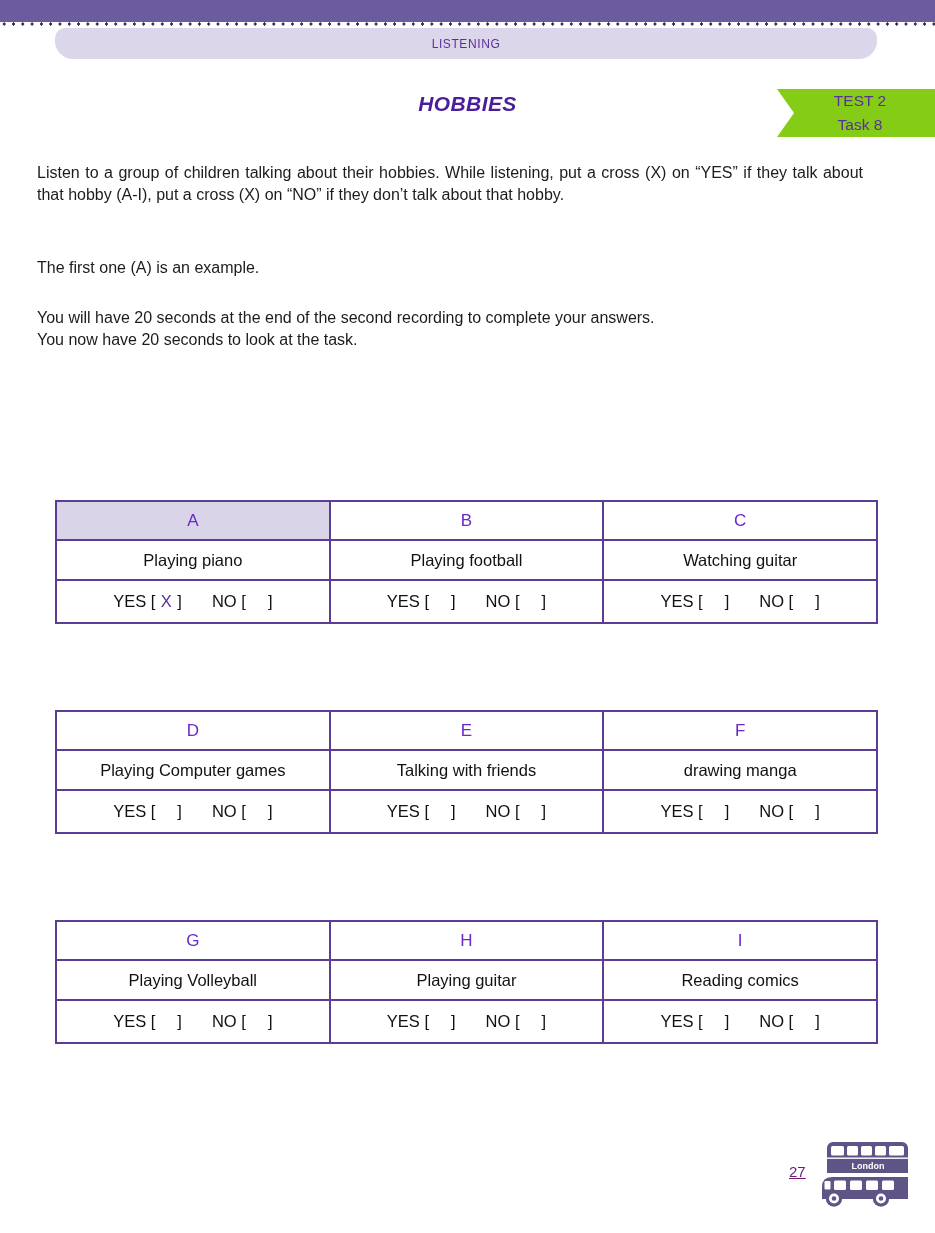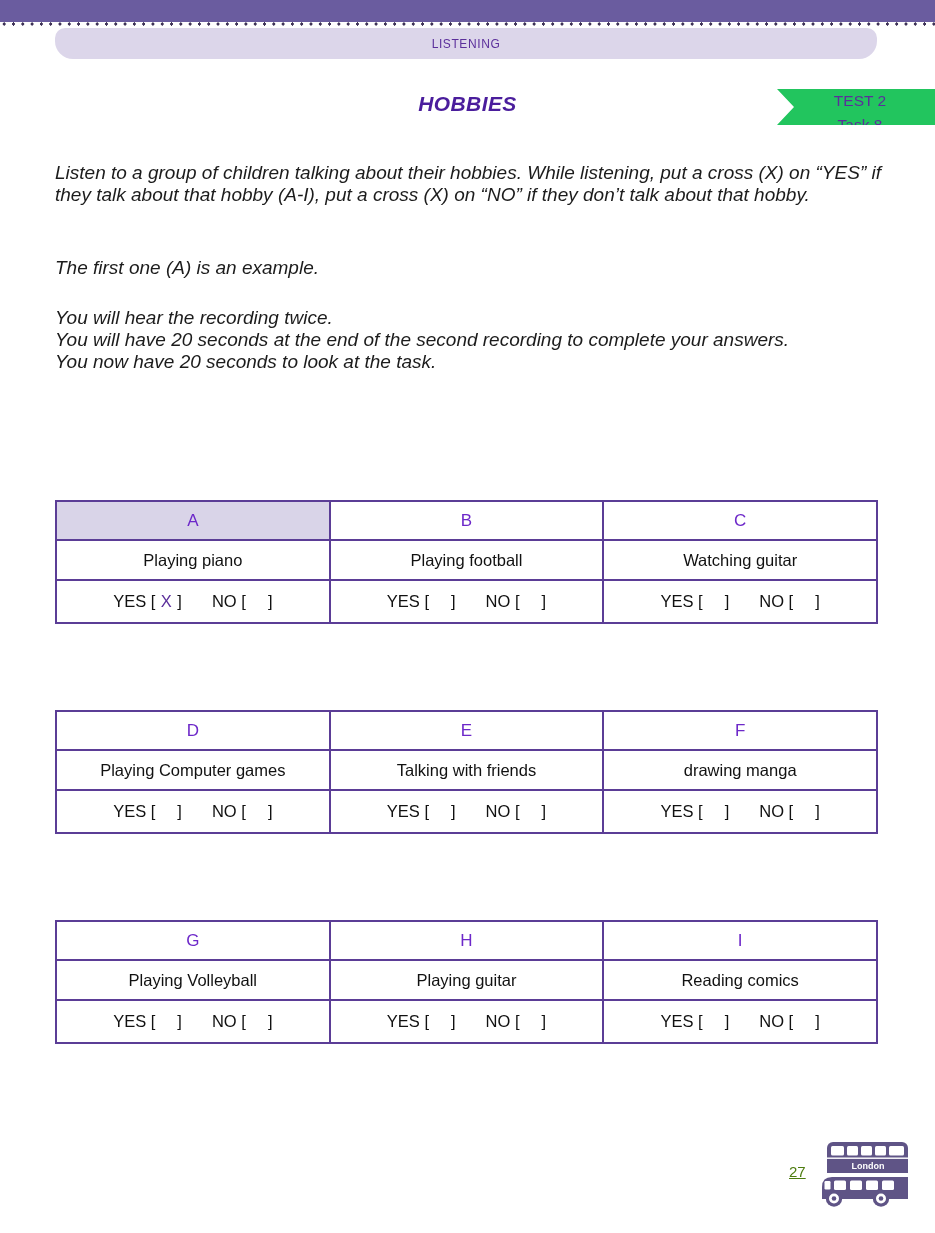--- a/index.html
+++ b/index.html
@@ -25,28 +25,28 @@
     display:flex;align-items:center;justify-content:center;
     color:#5b2f9b;font-size:12px;letter-spacing:0.6px;
   }
   
   .page-title{
     position:absolute;top:92px;left:0;width:935px;
     text-align:center;font-weight:bold;font-size:21px;color:#4a1d9c;letter-spacing:0.4px;font-style:italic;
   }
   
   .test-badge{
-    position:absolute;top:89px;right:0;width:158px;height:36px;
-    background:#22c55e;
+    position:absolute;top:89px;right:0;width:158px;height:48px;
+    background:#84cc16;
     clip-path:polygon(0 0,100% 0,100% 100%,0 100%,17px 50%);
     color:#5b2f9b;font-size:15.5px;line-height:24px;text-align:center;
     padding-left:8px;box-sizing:border-box;
   }
   
-  .instr{position:absolute;left:55px;width:826px;font-size:19px;line-height:22px;color:#1c1c1c;font-style:italic;}
+  .instr{position:absolute;left:37px;width:826px;font-size:16px;line-height:22px;color:#1c1c1c;}
   .instr-1{top:162px;text-align:justify;}
   .instr-2{top:257px;}
   .instr-3{top:307px;}
   
   .hobby-table{
     position:absolute;left:55px;width:823px;
     border-collapse:collapse;table-layout:fixed;
   }
   .t1{top:500px;} .t2{top:710px;} .t3{top:920px;}
   .hobby-table td{
@@ -54,21 +54,21 @@
     font-size:16.5px;color:#111111;padding:0;
   }
   .hobby-table .letter-row td{height:37px;color:#6d28c9;font-size:17px;}
   .hobby-table .hobby-row td{height:38px;margin-left:40px;}
   .hobby-table .yesno-row td{height:41px;}
   .hobby-table td.highlight{background:#d9d4e8;}
   .yesno{display:flex;align-items:center;justify-content:center;gap:30px;}
   .slot{display:inline-flex;align-items:center;}
   .mark{display:inline-block;width:22px;text-align:center;color:#5b2f9b;}
   
-  .page-number{position:absolute;left:789px;top:1163px;font-size:15px;color:#4d7c0f;text-decoration:underline;}
+  .page-number{position:absolute;left:789px;top:1163px;font-size:15px;color:#701a75;text-decoration:underline;}
   .bus{position:absolute;left:820px;top:1140px;width:90px;height:68px;}
 </style>
 </head>
 <body>
 
 <div class="page">
 
   <div class="top-bar"></div>
   <div class="perforation"></div>
 
@@ -79,21 +79,20 @@
   <div class="page-title">HOBBIES</div>
 
   <div class="test-badge">
     <div>TEST 2</div>
     <div>Task 8</div>
   </div>
 
   <div class="instr instr-1">Listen to a group of children talking about their hobbies. While listening, put a cross (X) on “YES” if they talk about that hobby (A-I), put a cross (X) on “NO” if they don’t talk about that hobby.</div>
   <div class="instr instr-2">The first one (A) is an example.</div>
   <div class="instr instr-3">
-    <div>You will hear the recording twice.</div>
     <div>You will have 20 seconds at the end of the second recording to complete your answers.</div>
     <div>You now have 20 seconds to look at the task.</div>
   </div>
 
   <table class="hobby-table t1">
     <tbody>
         <tr class="letter-row">
       <td class="highlight">A</td>
       <td>B</td>
       <td>C</td>

